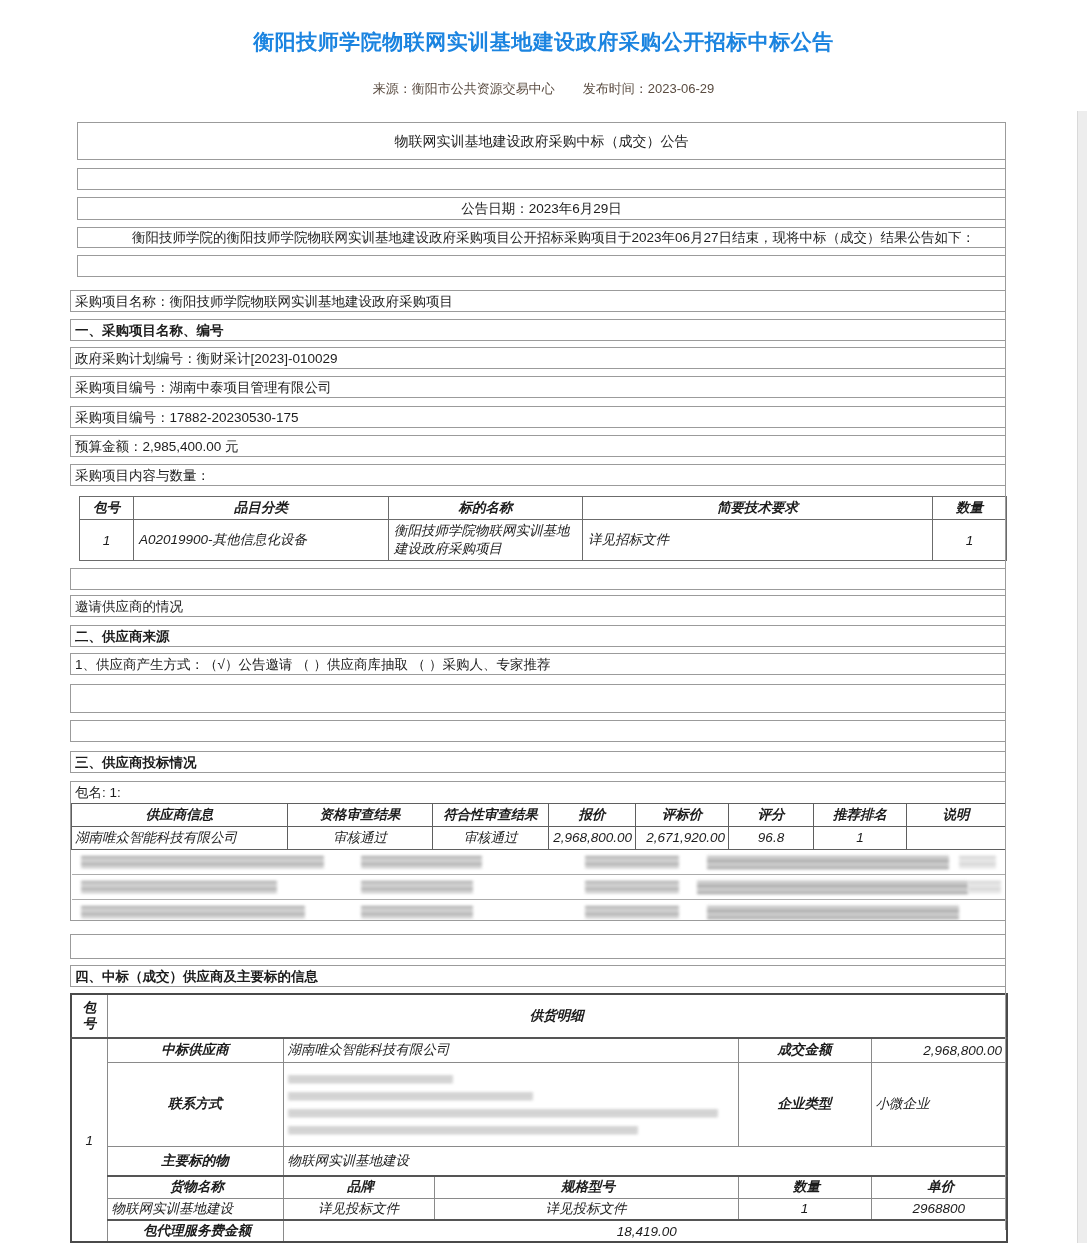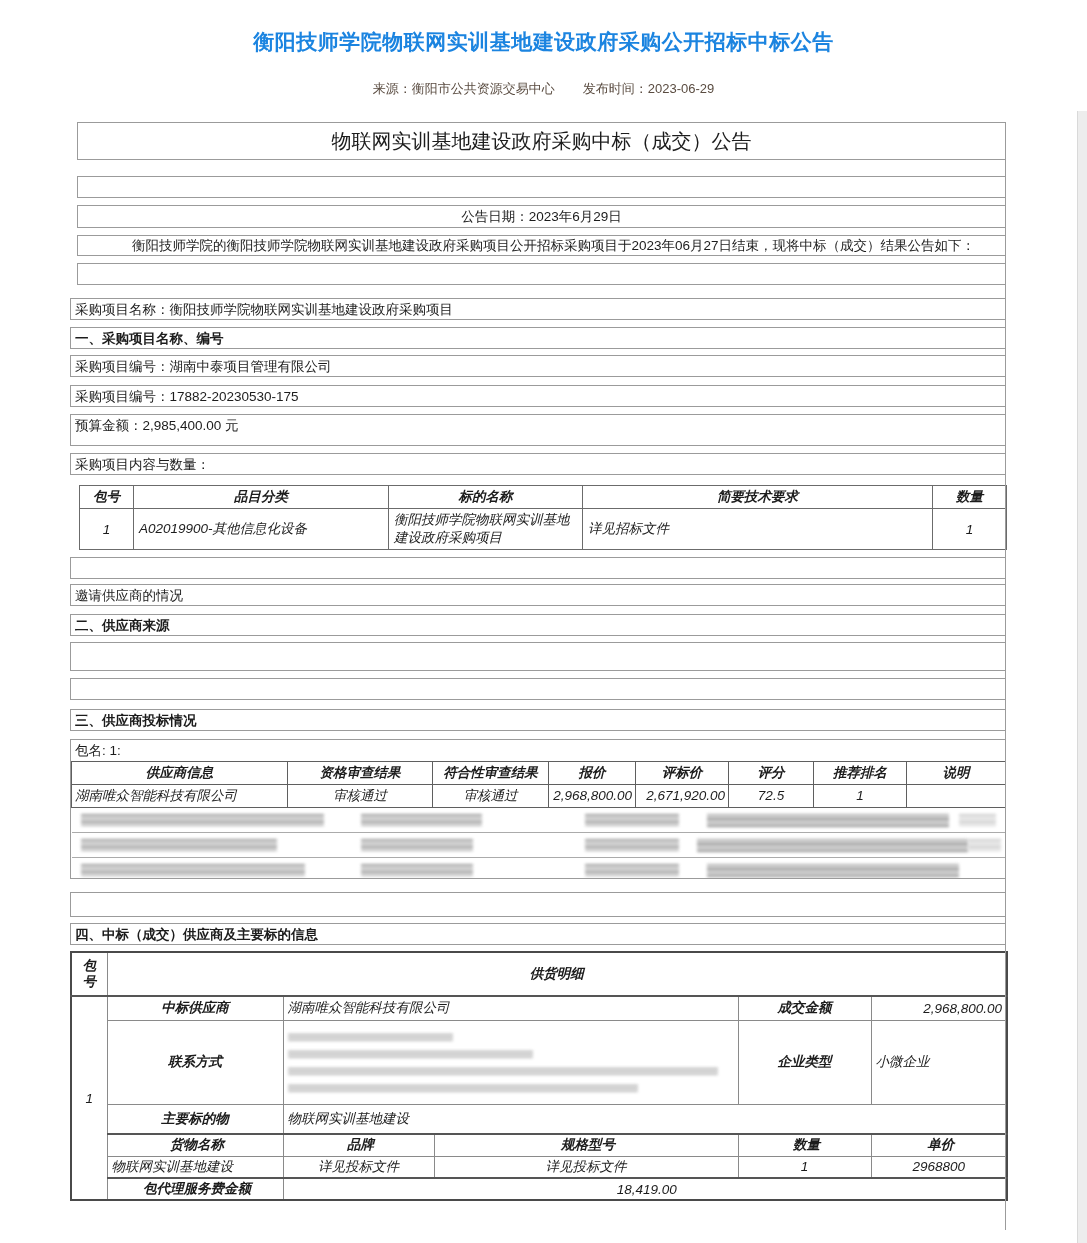--- a/index.html
+++ b/index.html
@@ -69,36 +69,37 @@
 <body>
 
 <div class="title">衡阳技师学院物联网实训基地建设政府采购公开招标中标公告</div>
 
 <div class="meta">
   <span>来源：</span><span>衡阳市公共资源交易中心</span><span class="gap">发布时间：</span><span>2023-06-29</span>
 </div>
 
 <div class="content">
 
-  <div class="box up center" style="height:38px;line-height:34px;margin-bottom:16px;font-size:20px;">物联网实训基地建设政府采购中标（成交）公告</div>
+  <div class="box up center" style="height:38px;line-height:34px;margin-bottom:8px;font-size:14px;">物联网实训基地建设政府采购中标（成交）公告</div>
 
   <div class="box up" style="height:22px;margin-bottom:7px;"></div>
 
   <div class="box up center" style="height:23px;margin-bottom:7px;">公告日期：2023年6月29日</div>
 
   <div class="box up indent" style="height:21px;line-height:18px;margin-bottom:7px;padding-left:32px;">衡阳技师学院的衡阳技师学院物联网实训基地建设政府采购项目公开招标采购项目于2023年06月27日结束，现将中标（成交）结果公告如下：</div>
 
   <div class="box up" style="height:22px;margin-bottom:13px;"></div>
 
   <div class="box" style="height:22px;margin-bottom:7px;">采购项目名称：衡阳技师学院物联网实训基地建设政府采购项目</div>
 
   <div class="box bold" style="height:22px;margin-bottom:6px;">一、采购项目名称、编号</div>
+  <div class="box" style="height:22px;margin-bottom:7px;">政府采购计划编号：衡财采计[2023]-010029</div>
   <div class="box" style="height:22px;margin-bottom:8px;">采购项目编号：湖南中泰项目管理有限公司</div>
   <div class="box" style="height:22px;margin-bottom:7px;">采购项目编号：17882-20230530-175</div>
-  <div class="box" style="height:32px;margin-bottom:7px;">预算金额：2,985,400.00 元</div>
+  <div class="box" style="height:22px;margin-bottom:7px;">预算金额：2,985,400.00 元</div>
   <div class="box" style="height:22px;margin-bottom:10px;">采购项目内容与数量：</div>
 
   <table class="t1" style="margin-bottom:7px;">
     <colgroup>
         <col style="width:54px">
         <col style="width:255px">
         <col style="width:194px">
         <col style="width:350px">
         <col style="width:74px">
       </colgroup>
@@ -117,20 +118,21 @@
       <td>详见招标文件</td>
       <td class="center">1</td>
     </tr>
   </tbody>
     </table>
 
   <div class="box" style="height:22px;margin-bottom:5px;"></div>
 
   <div class="box" style="height:22px;margin-bottom:8px;">邀请供应商的情况</div>
   <div class="box bold" style="height:22px;margin-bottom:6px;">二、供应商来源</div>
+  <div class="box" style="height:22px;margin-bottom:9px;">1、供应商产生方式：（√）公告邀请 （ ）供应商库抽取 （ ）采购人、专家推荐</div>
   <div class="box" style="height:29px;margin-bottom:7px;"></div>
   <div class="box" style="height:22px;margin-bottom:9px;"></div>
 
   <div class="box bold" style="height:22px;margin-bottom:8px;">三、供应商投标情况</div>
 
   <div class="box pkgbox" style="margin-bottom:13px;">
     <div class="pkglabel">包名: 1:</div>
     <table class="t3">
       <colgroup>
           <col style="width:216px">
@@ -152,21 +154,21 @@
         <td class="th">评分</td>
         <td class="th">推荐排名</td>
         <td class="th">说明</td>
       </tr>
       <tr>
         <td>湖南唯众智能科技有限公司</td>
         <td class="ctr">审核通过</td>
         <td class="ctr">审核通过</td>
         <td class="num">2,968,800.00</td>
         <td class="num">2,671,920.00</td>
-        <td class="ctr">72.5</td>
+        <td class="ctr">96.8</td>
         <td class="ctr">1</td>
         <td></td>
       </tr>
       <tr class="redrow">
         <td colspan="8">
           <div class="bbar" style="left:1%;width:26%;"></div>
           <div class="bbar" style="left:31%;width:13%;"></div>
           <div class="bbar" style="left:55%;width:10%;"></div>
           <div class="bbar strong" style="left:68%;width:26%;"></div>
           <div class="bbar faint" style="left:95%;width:4%;"></div>

